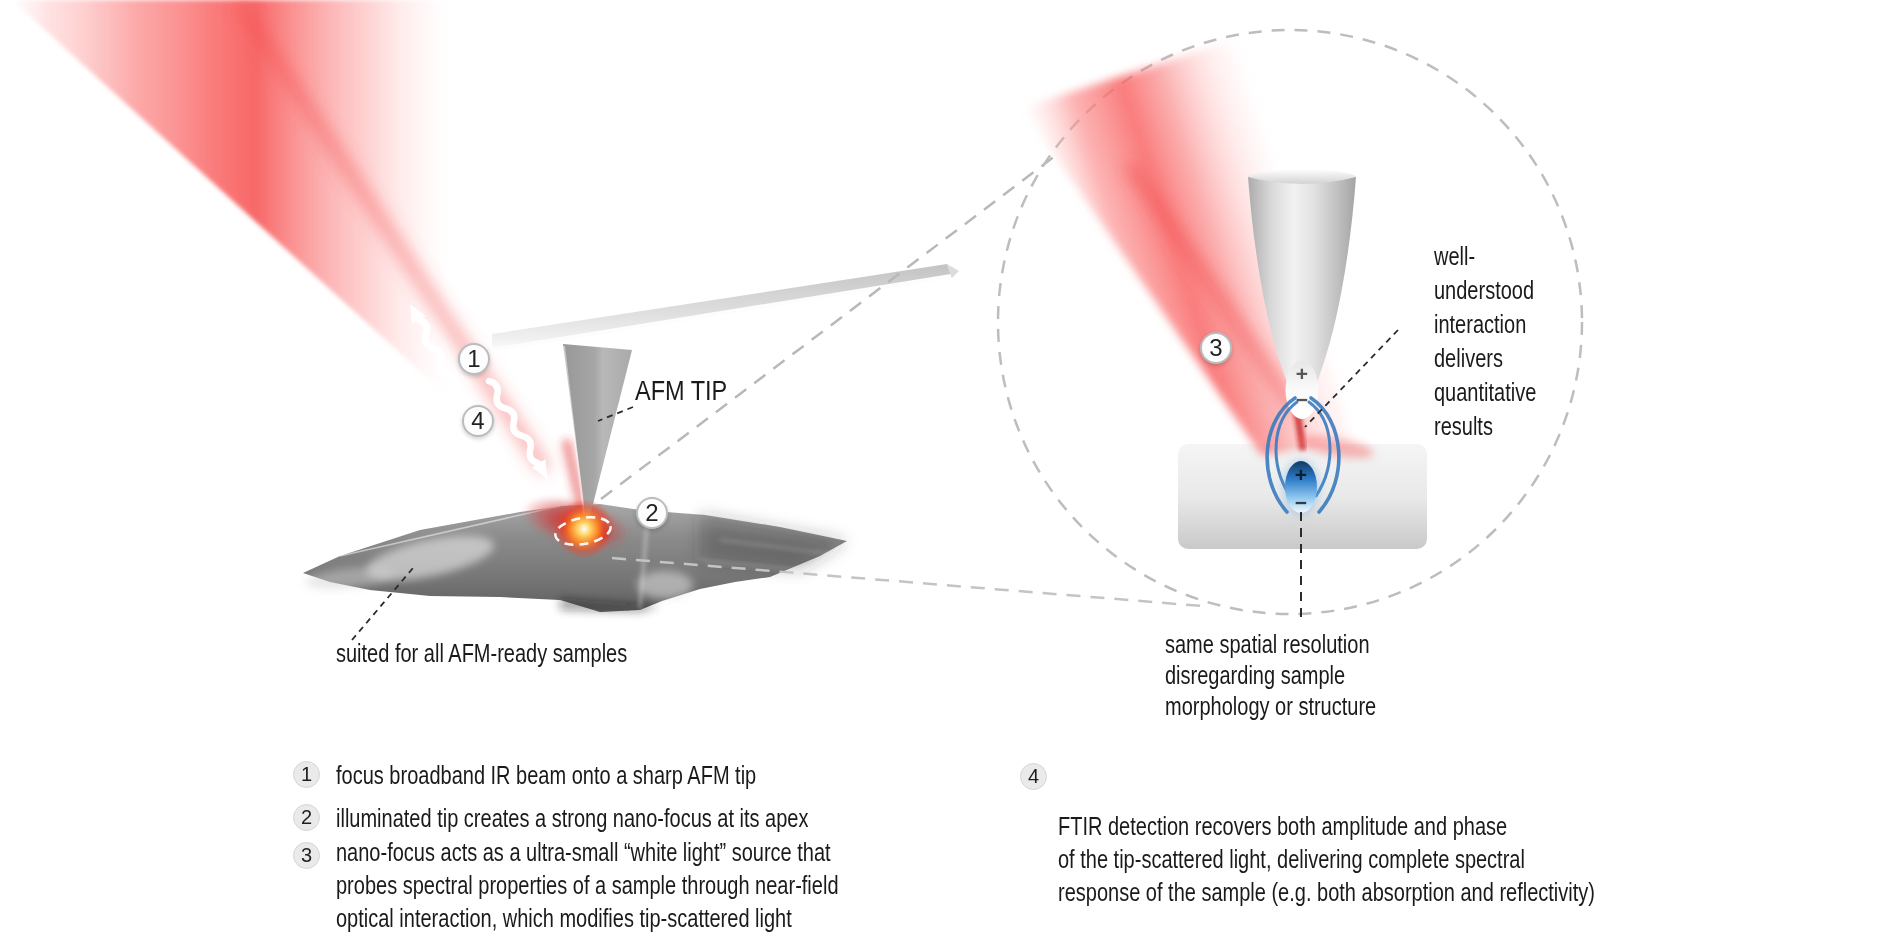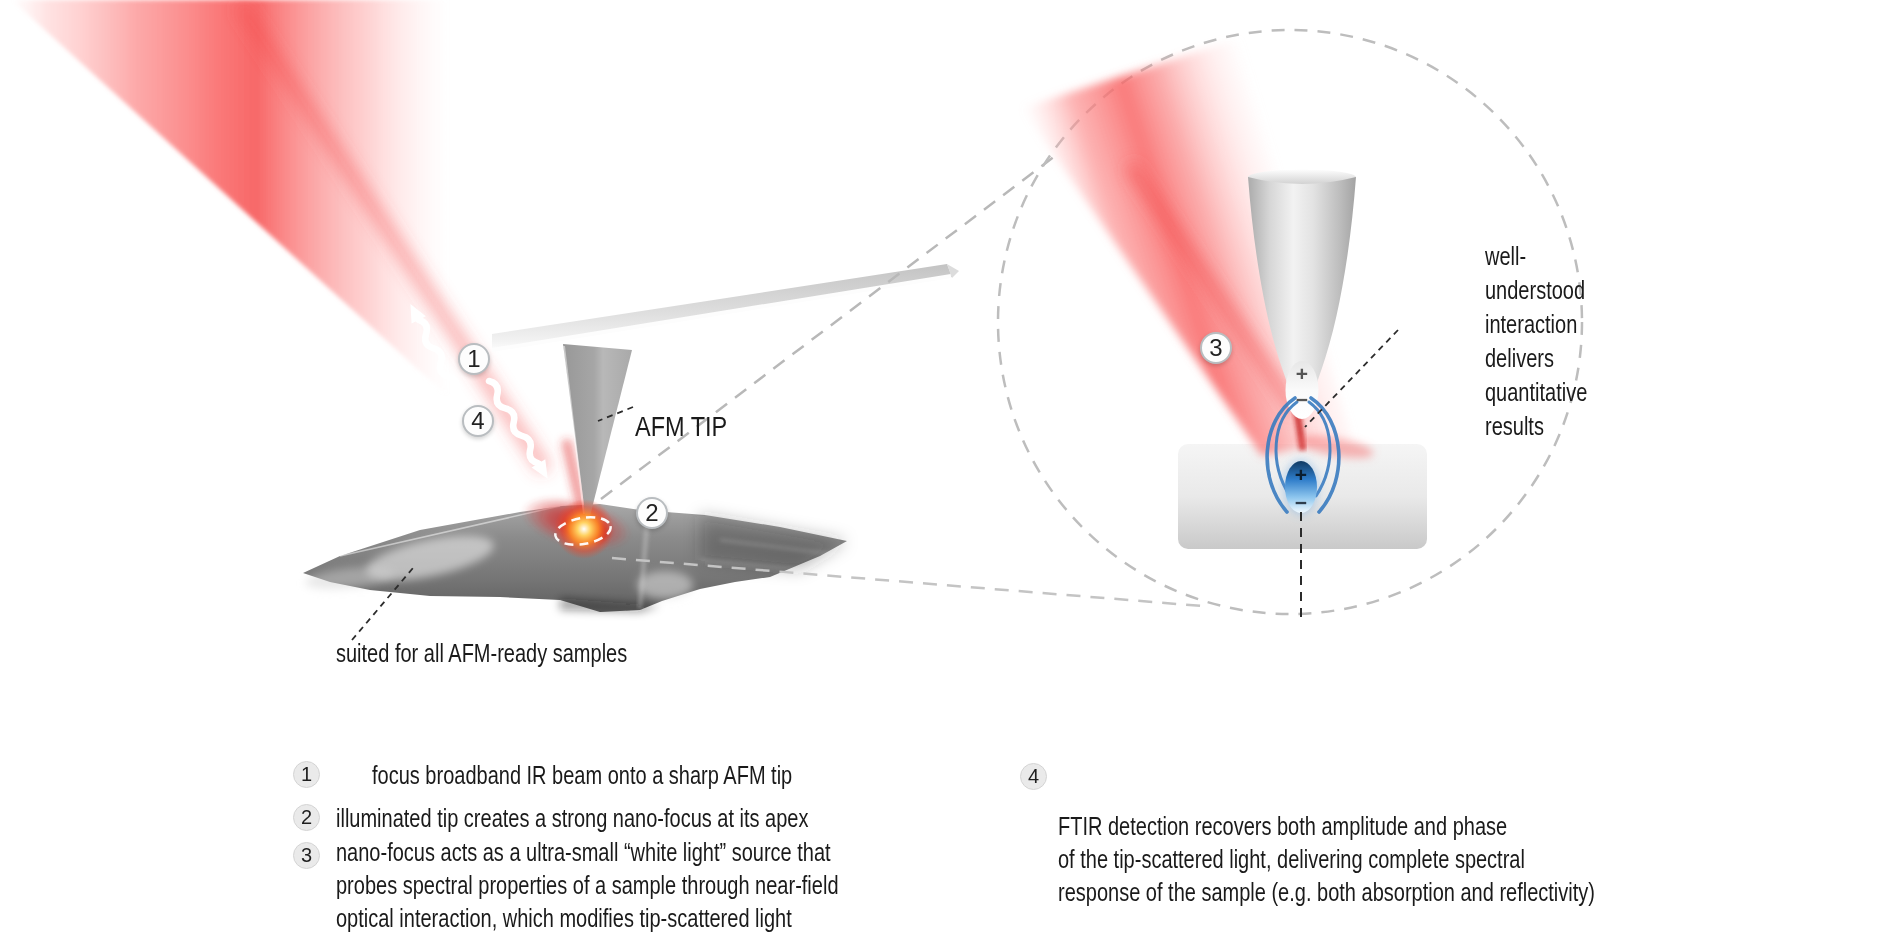--- a/index.html
+++ b/index.html
@@ -204,37 +204,42 @@
     <ellipse cx="1301" cy="487" rx="18" ry="28" fill="rgba(90,160,225,0.35)" filter="url(#b4)"></ellipse>
     <ellipse cx="1301" cy="487" rx="16" ry="26" fill="url(#dipG)"></ellipse>
   </g>
 
   <line x1="633" y1="407" x2="598" y2="421" stroke="#2c2c2c" stroke-width="1.8" stroke-dasharray="6 5"></line>
   <line x1="352" y1="640" x2="413" y2="568" stroke="#2c2c2c" stroke-width="1.8" stroke-dasharray="6 5"></line>
   <line x1="1398" y1="330" x2="1305" y2="427" stroke="#2c2c2c" stroke-width="1.8" stroke-dasharray="6 5"></line>
   <line x1="1301" y1="512" x2="1301" y2="623" stroke="#2b2b2b" stroke-width="2" stroke-dasharray="9 7"></line>
 </svg>
 
-<div class="abs" style="left:635px;top:412px;">
+<div class="abs" style="left:635px;top:376px;">
   <span class="cond87" style="font:400 27px/31px 'Liberation Sans',sans-serif;color:#1a1a1a;">AFM TIP</span>
 </div>
 
 <div class="abs" style="left:336px;top:637px;">
   <span class="txt cond">suited for all AFM-ready samples</span>
 </div>
 
-<div class="abs" style="left:1485px;top:239px;">
+<div class="abs" style="left:1434px;top:239px;">
   <span class="txt cond" style="line-height:34px;">well-
 understood
 interaction
 delivers
 quantitative
 results</span>
 </div>
 
+<div class="abs" style="left:1165px;top:629px;">
+  <span class="txt cond" style="line-height:31px;">same spatial resolution
+disregarding sample
+morphology or structure</span>
+</div>
 
 <div class="marker" style="left:458px;top:343px;">
   <span>1</span>
 </div>
 <div class="marker" style="left:462px;top:405px;">
   <span>4</span>
 </div>
 <div class="marker" style="left:636px;top:497px;">
   <span>2</span>
 </div>
@@ -244,21 +249,21 @@
 
 <span class="charge" style="left:1302px;top:374px;color:#555;">+</span>
 <span class="charge" style="left:1302px;top:400px;color:#555;">−</span>
 <span class="charge" style="left:1301px;top:475px;color:#0b1e30;">+</span>
 <span class="charge" style="left:1301px;top:503px;color:#2e3d4d;">−</span>
 
 <div>
   <div class="lcircle" style="left:293px;top:761px;">
     <span>1</span>
   </div>
-  <div class="abs" style="left:336px;top:759px;margin-left:36px;">
+  <div class="abs" style="left:336px;top:759px;">
     <span class="legend-text cond">focus broadband IR beam onto a sharp AFM tip</span>
   </div>
 
   <div class="lcircle" style="left:293px;top:804px;">
     <span>2</span>
   </div>
   <div class="abs" style="left:336px;top:802px;text-align:right;">
     <span class="legend-text cond">illuminated tip creates a strong nano-focus at its apex</span>
   </div>
 

